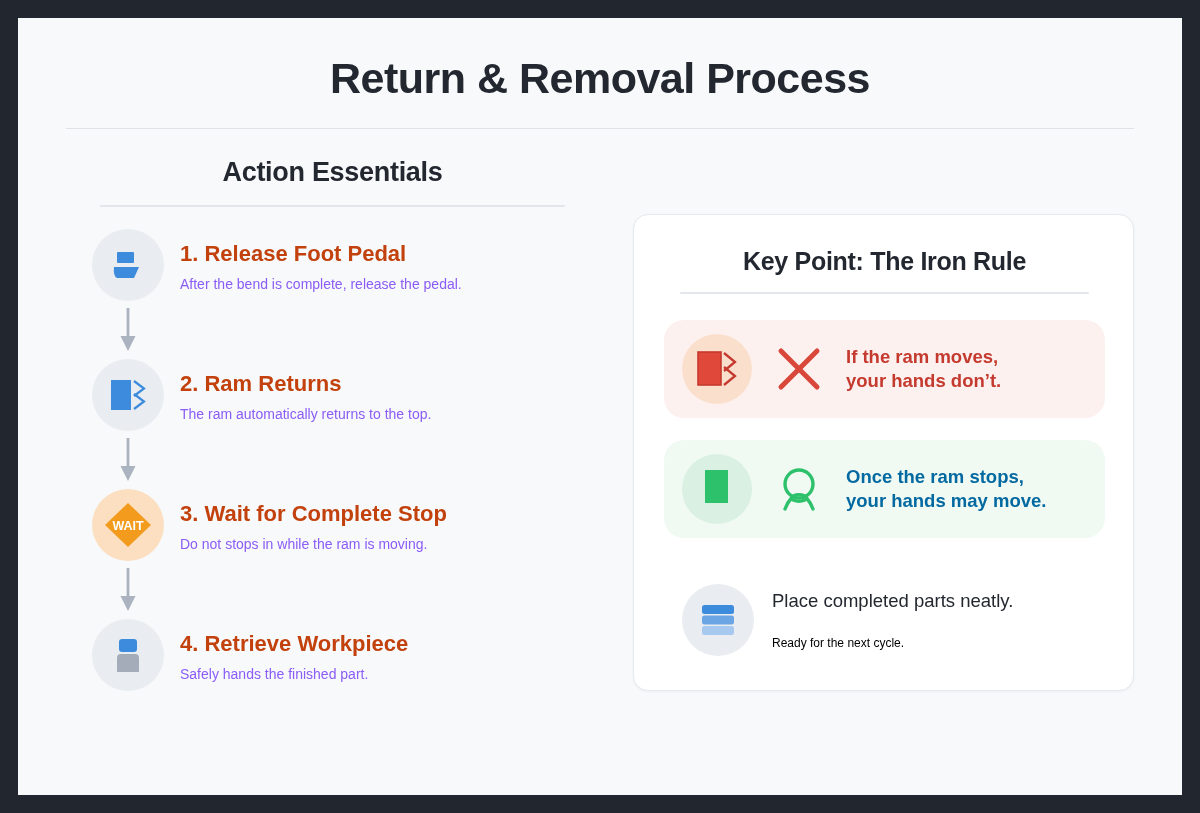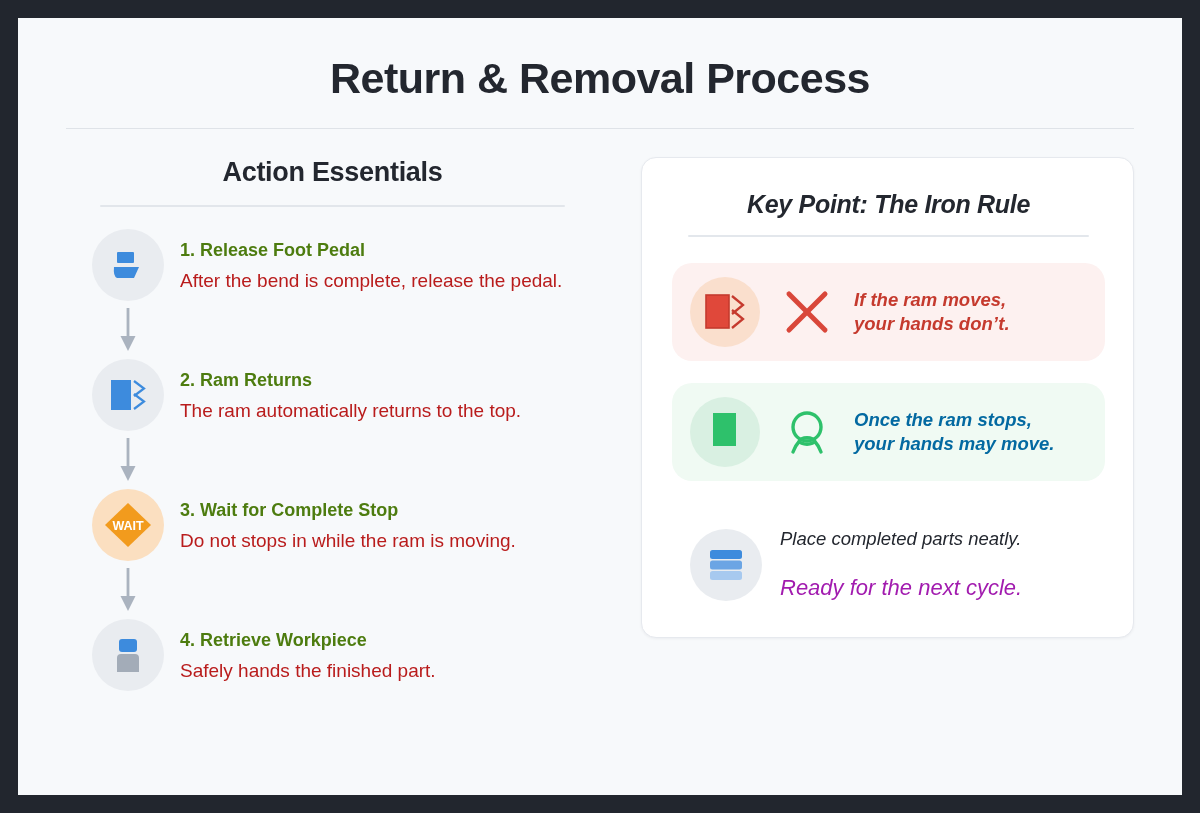--- a/index.html
+++ b/index.html
@@ -37,23 +37,22 @@
 
   .title-rule {
     height: 1px;
     background: #dfe3e8;
     margin: 25px 48px 0 48px;
   }
 
   
   .columns {
     display: flex;
-    align-items: flex-start;
+    align-items: flex-end;
     padding: 28px 48px 0 48px;
-    gap: 8px;
   }
 
   .col-left {
     width: 533px;
     flex: 0 0 533px;
   }
 
   .col-right {
     flex: 1;
     padding-left: 34px;
@@ -92,29 +91,29 @@
     background: #e9ecf0;
     display: flex;
     align-items: center;
     justify-content: center;
   }
   .step-badge.warn { background: #fbdfc0; }
 
   .step-text { padding-top: 2px; }
 
   .step-title {
-    font-size: 18px;
-    font-weight: bold;
-    color: #4d7c0f;
+    font-size: 22px;
+    font-weight: bold;
+    color: #c2410c;
     line-height: 1.3;
   }
 
   .step-desc {
-    font-size: 19px;
-    color: #b91c1c;
+    font-size: 14px;
+    color: #8b5cf6;
     margin-top: 7px;
     line-height: 1.3;
   }
 
   .connector {
     height: 58px;
     display: flex;
     align-items: center;
     justify-content: flex-start;
     padding-left: 26px;
@@ -126,21 +125,20 @@
   }
   .connector svg { display: block; }
 
   
   .panel {
     background: #ffffff;
     border: 1px solid #e6e9ee;
     border-radius: 15px;
     padding: 26px 28px 34px 30px;
     box-shadow: 0 1px 3px rgba(20,25,35,0.05);
-    font-style: italic;
   }
 
   .panel-title {
     text-align: center;
     font-size: 25px;
     font-weight: bold;
     color: #23272f;
     letter-spacing: -0.3px;
     padding-top: 6px;
   }
@@ -208,22 +206,22 @@
     align-items: center;
     justify-content: center;
   }
 
   .closing-title {
     font-size: 18.5px;
     color: #23272f;
     line-height: 1.3;
   }
   .closing-sub {
-    font-size: 22px;
-    color: #a21caf;
+    font-size: 12px;
+    color: #000000;
     margin-top: 23px;
     line-height: 1.3;
   }
 
   .wait-label {
     font-size: 12.5px;
     font-weight: bold;
     fill: #ffffff;
   }
 </style>

